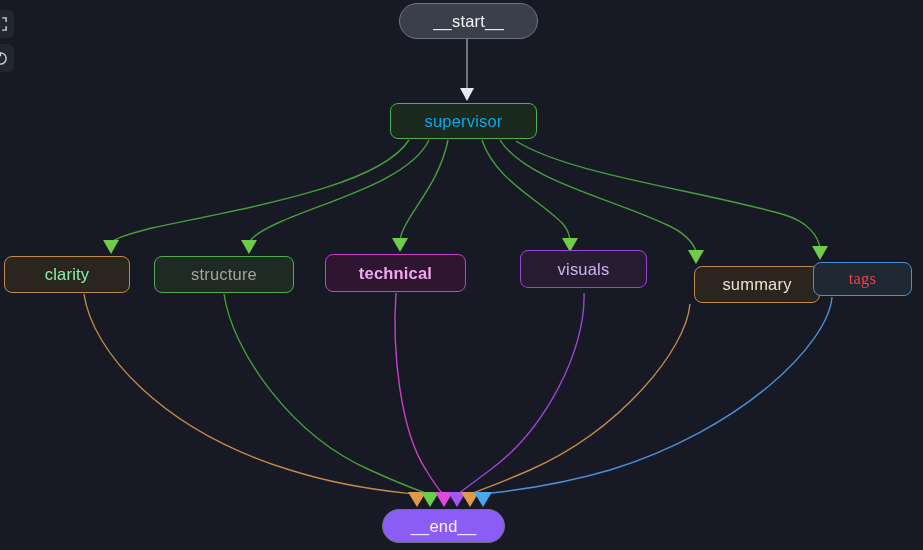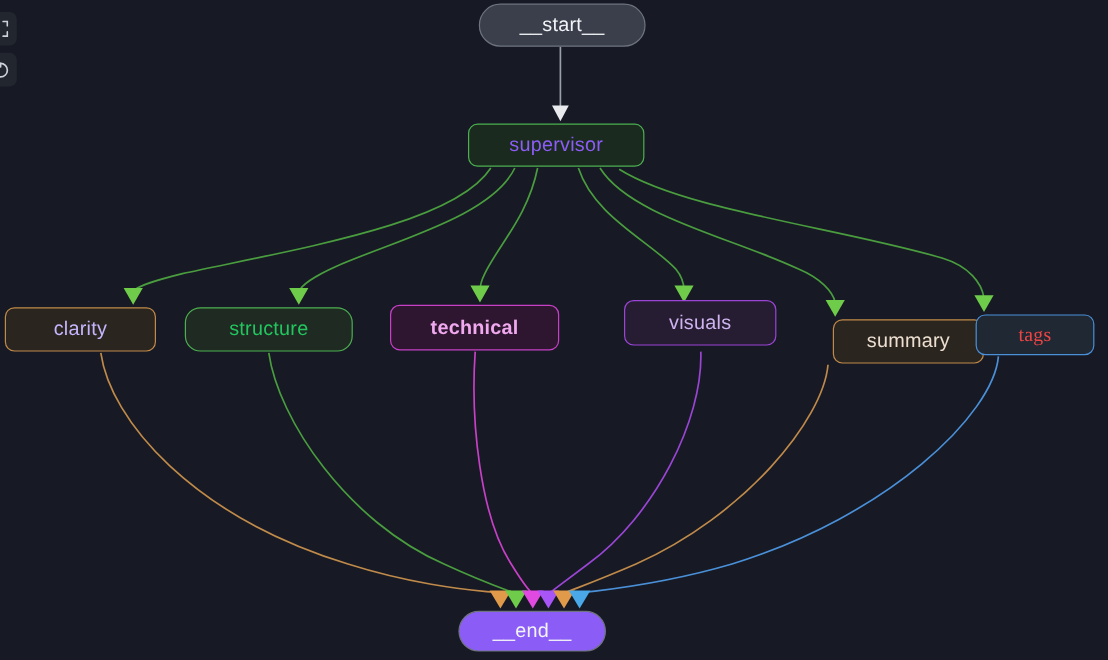--- a/index.html
+++ b/index.html
@@ -114,27 +114,27 @@
       <g>
         <path d="M 832 297 C 828 345, 740 430, 610 470 C 545 489, 496 492, 485 494" fill="none" stroke="#4a90d9" stroke-width="1.4"></path>
         <polygon points="483,507 474,492 492,492" fill="#4aa8e8"></polygon>
       </g>
     </svg>
 
   <div id="nodes-layer">
       <div class="node terminal" style="left: 399px; top: 3px; width: 139px; height: 36px; border-color: rgb(111, 116, 129); background: rgb(58, 63, 75); color: rgb(242, 244, 247);">
         <span>__start__</span>
       </div>
-      <div class="node proc" style="left: 390px; top: 103px; width: 147px; height: 36px; border-color: rgb(76, 175, 80); background: rgb(27, 42, 30); color: #8b5cf6;">
+      <div class="node proc" style="left: 390px; top: 103px; width: 147px; height: 36px; border-color: rgb(76, 175, 80); background: rgb(27, 42, 30); color: #0ea5e9;">
         <span>supervisor</span>
       </div>
-      <div class="node proc" style="left: 4px; top: 256px; width: 126px; height: 37px; border-color: rgb(192, 138, 74); background: rgb(43, 37, 32); color: #c4b5fd;">
+      <div class="node proc" style="left: 4px; top: 256px; width: 126px; height: 37px; border-color: rgb(192, 138, 74); background: rgb(43, 37, 32); color: #86efac;">
         <span>clarity</span>
       </div>
-      <div class="node proc" style="left: 154px; top: 256px; width: 140px; height: 37px; border-color: rgb(76, 175, 80); background: rgb(31, 42, 34); color: #22c55e; border-radius: 13px;">
+      <div class="node proc" style="left: 154px; top: 256px; width: 140px; height: 37px; border-color: rgb(76, 175, 80); background: rgb(31, 42, 34); color: #a3a3a3;">
         <span>structure</span>
       </div>
       <div class="node proc" style="left: 325px; top: 254px; width: 141px; height: 38px; border-color: rgb(200, 64, 200); background: rgb(46, 22, 48); color: rgb(240, 168, 239); font-weight: bold;">
         <span>technical</span>
       </div>
       <div class="node proc" style="left: 520px; top: 250px; width: 127px; height: 38px; border-color: rgb(155, 69, 214); background: rgb(38, 29, 51); color: rgb(206, 179, 239);">
         <span>visuals</span>
       </div>
       <div class="node proc" style="left: 694px; top: 266px; width: 126px; height: 37px; border-color: rgb(192, 138, 74); background: rgb(43, 37, 32); color: rgb(236, 223, 208);">
         <span>summary</span>

